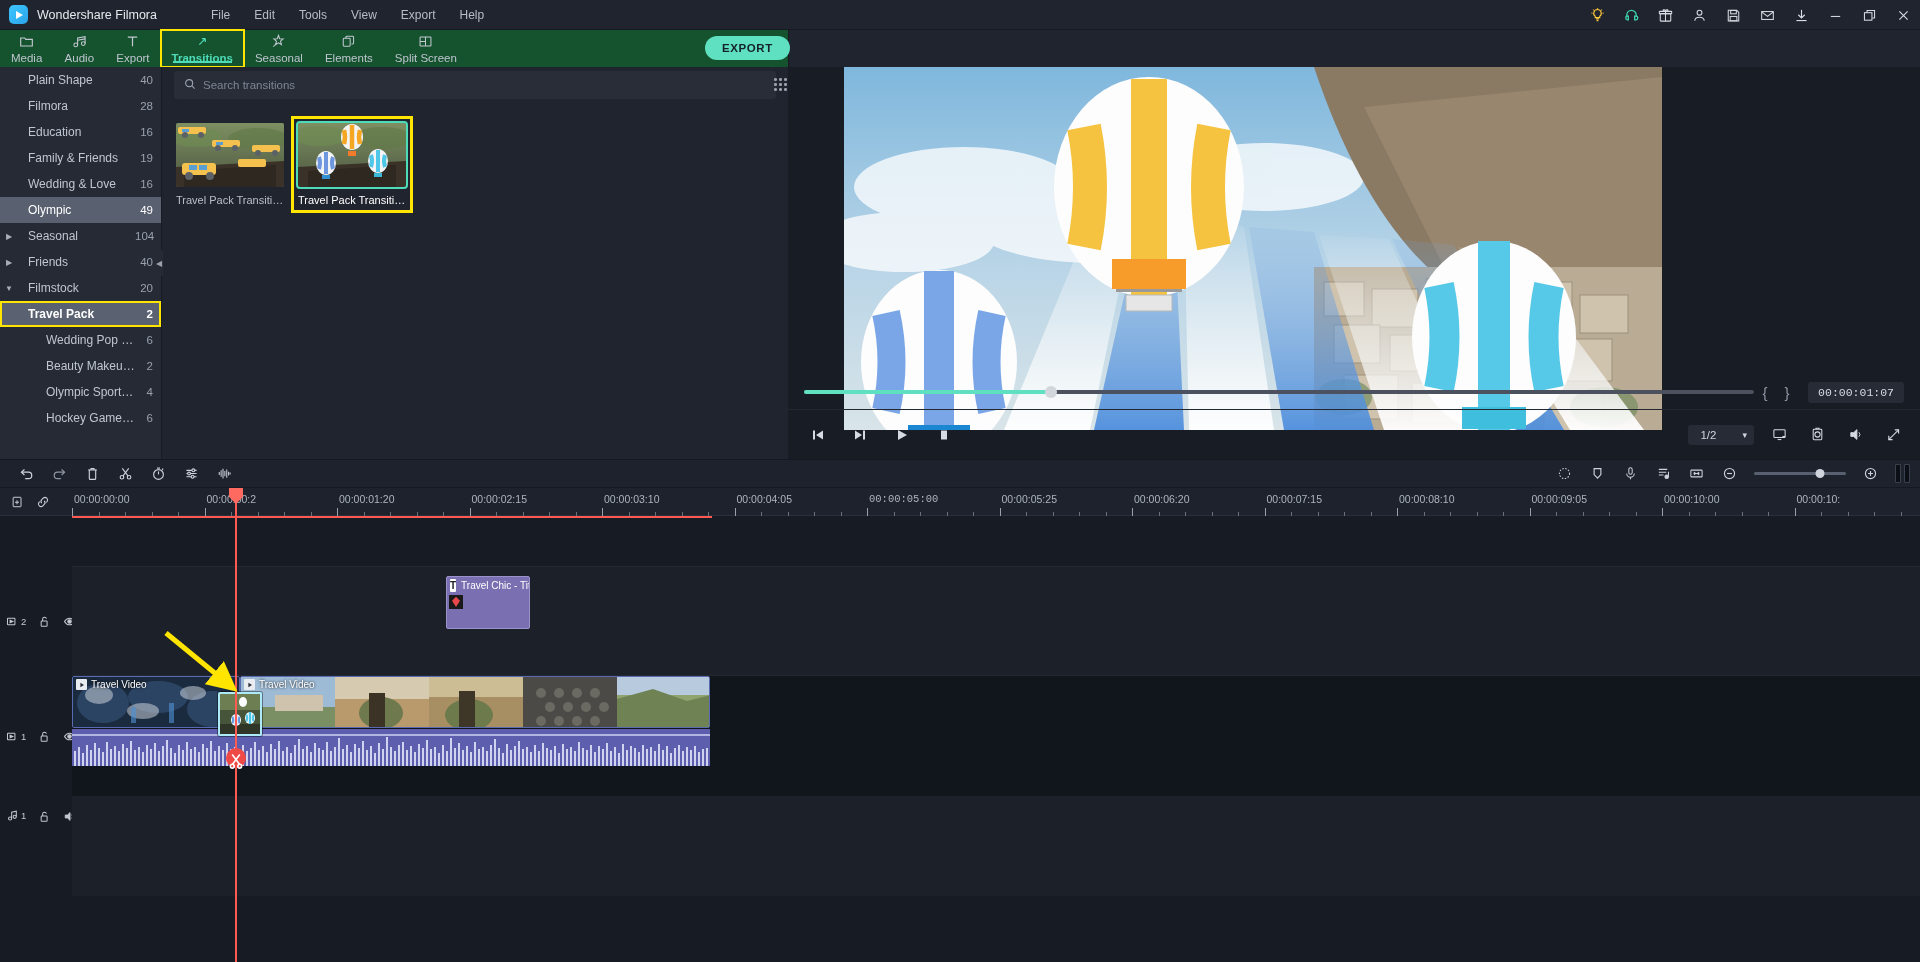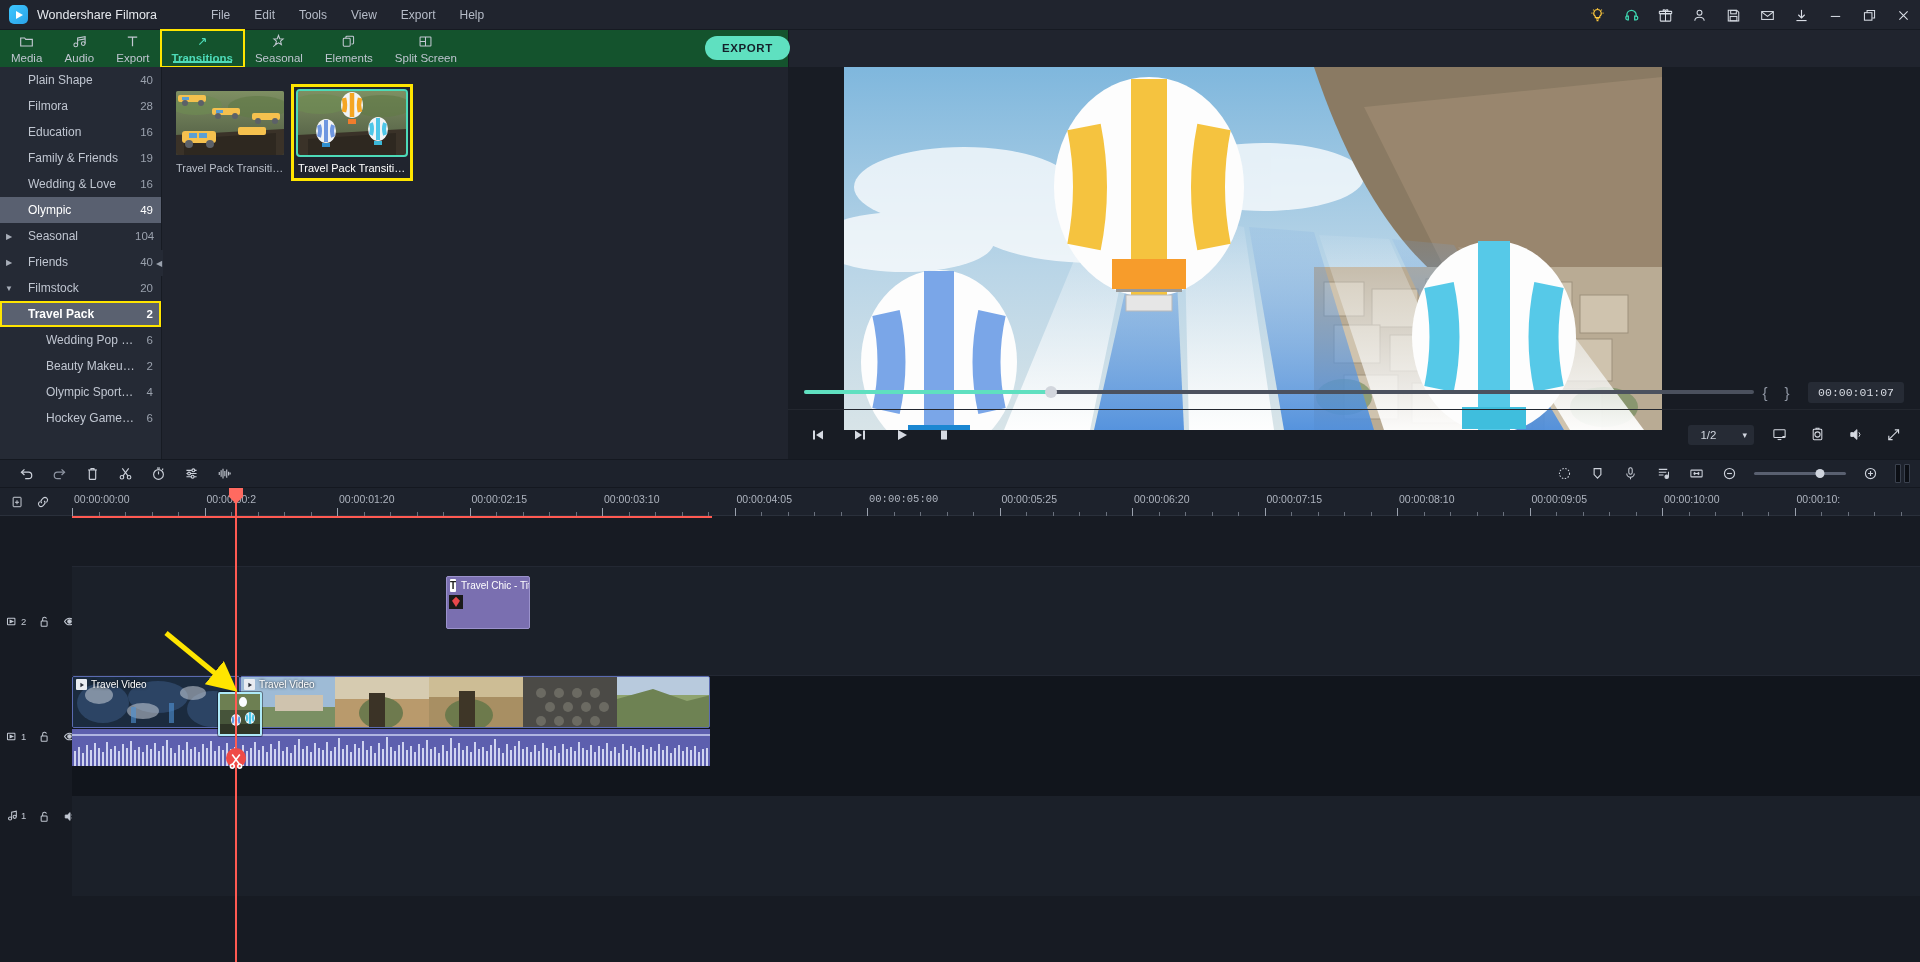--- a/index.html
+++ b/index.html
@@ -431,20 +431,40 @@
       </div>
       <div class="cat pad2">
         <span class="caret"></span>
         <span class="nm">Hockey Game Pack</span>
         <span class="ct">6</span>
       </div>
     </div>
   <div class="collapse-handle">◀</div>
 
   <div class="content">
+    <div class="searchrow">
+      <span>
+        <svg viewBox="0 0 14 14" fill="none" stroke="#9aa1ad" stroke-width="1.3">
+          <circle cx="6" cy="6" r="4.1"></circle>
+            <path d="M9.2 9.2 12.4 12.4"></path>
+          </svg>
+      </span>
+      <input type="text" placeholder="Search transitions" style="">
+      <div class="grid-toggle">
+        <i></i>
+          <i></i>
+          <i></i>
+          <i></i>
+          <i></i>
+          <i></i>
+          <i></i>
+          <i></i>
+          <i></i>
+      </div>
+    </div>
 
     <div class="thumbs">
       <div class="thumb">
         <div class="img">
           <svg viewBox="0 0 108 64" width="108" height="64">
             <defs>
               <linearGradient id="sky0" x1="0" y1="0" x2="0" y2="1">
                 <stop offset="0" stop-color="#7e8f62"></stop>
                   <stop offset="1" stop-color="#4b5640"></stop>
               </linearGradient>

